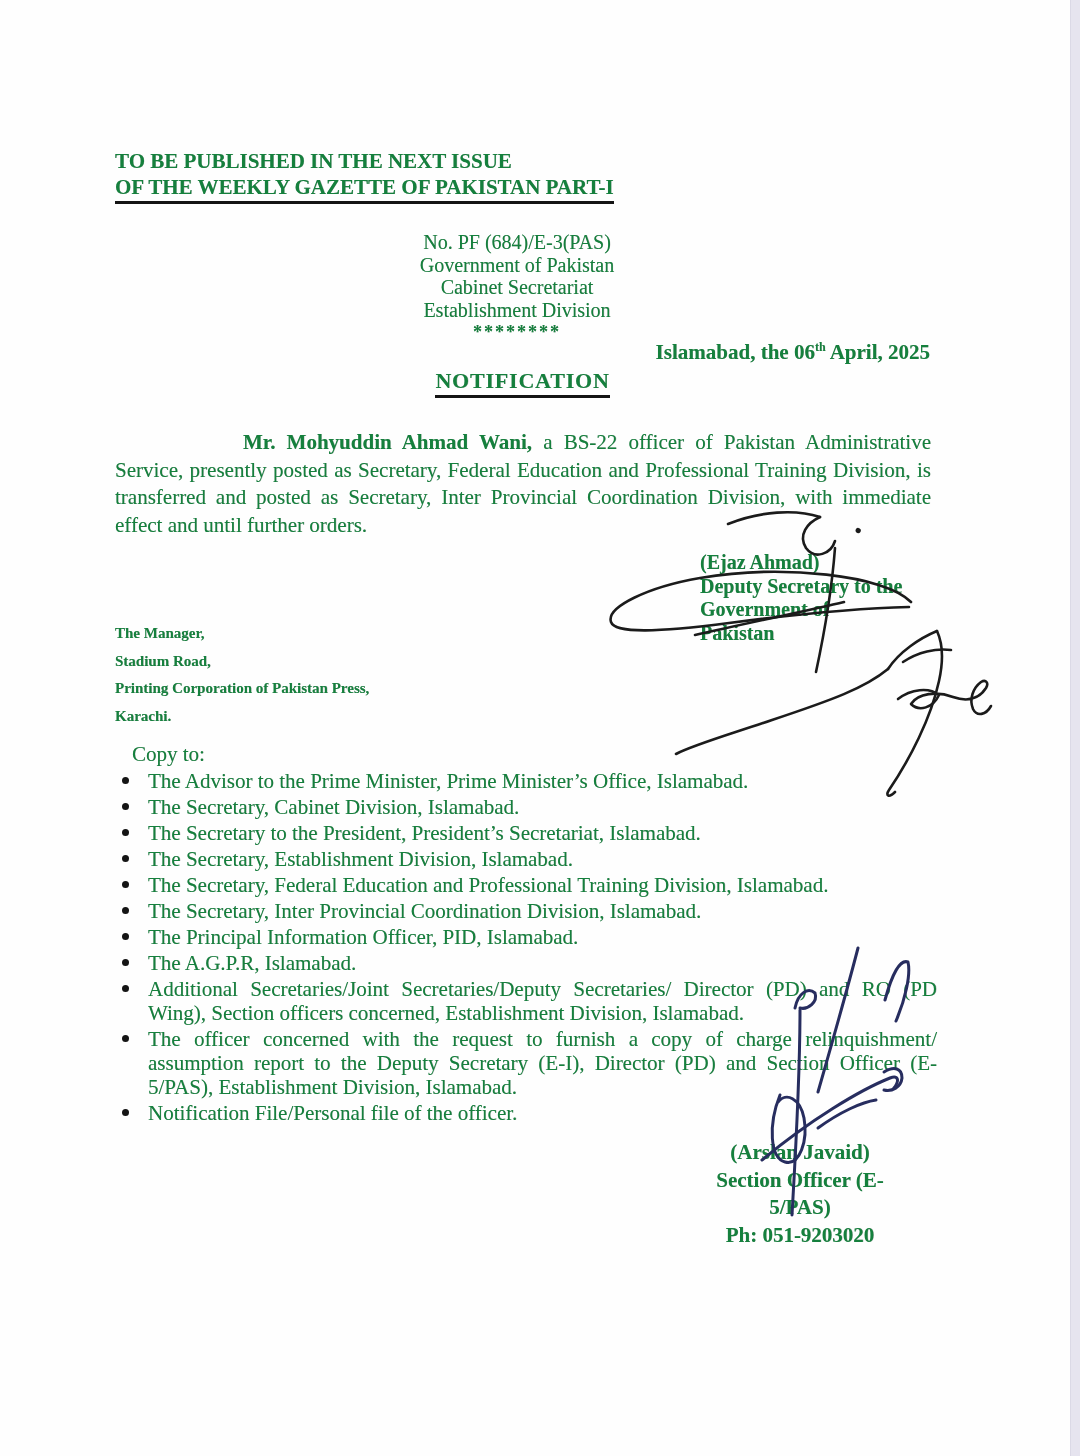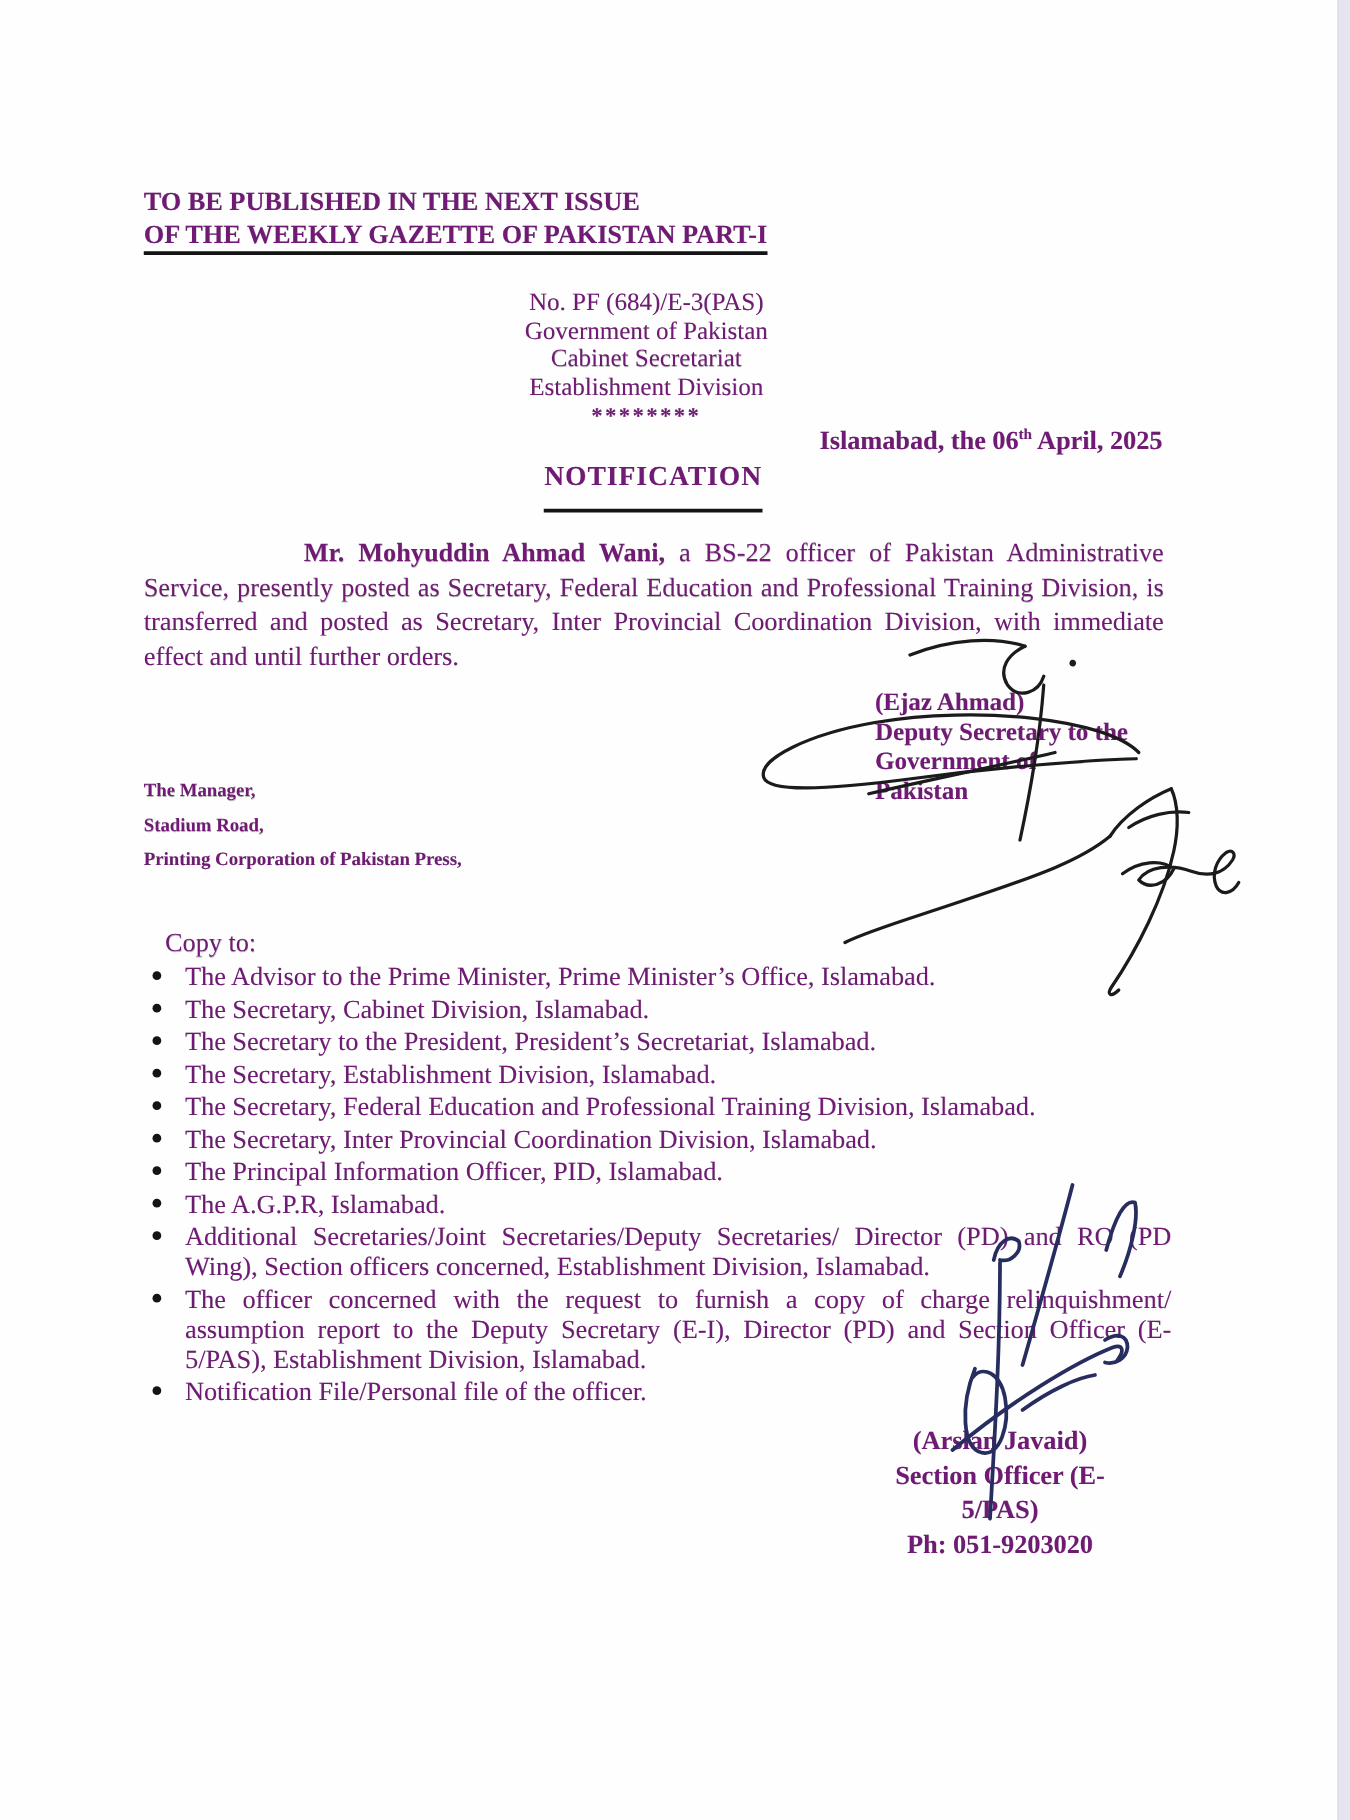--- a/index.html
+++ b/index.html
@@ -1,37 +1,37 @@
 <!DOCTYPE html>
 <html><head>
 <meta charset="utf-8">
 <style>
   html,body { margin:0; padding:0; background:#ffffff; }
   .page {
     position:relative; width:1080px; height:1456px; background:#fefefe;
-    font-family:"Liberation Serif", serif; color:#701a75; overflow:hidden;
+    font-family:"Liberation Serif", serif; color:#15803d; overflow:hidden;
     text-shadow:0.3px 0.3px 0 rgba(0,0,0,0.28);
   }
   .edge-strip { position:absolute; top:0; right:0; width:9px; height:1456px;
     background:#e6e4ef; border-left:1px solid #dbd9e6; }
 
   .header { position:absolute; left:115px; top:148px; font-size:21px;
     font-weight:bold; line-height:26px; white-space:nowrap; }
   .header .underlined { display:inline-block; border-bottom:3px solid #141414; padding-bottom:1px; }
 
   .office-block { position:absolute; left:392px; top:231px; width:250px;
     text-align:center; font-size:20px; line-height:22.5px; }
   .office-block .stars { font-weight:bold; letter-spacing:2px; font-size:18px; }
 
   .dateline { position:absolute; right:150px; top:340px; font-size:21px; font-weight:bold; }
   .dateline sup { font-size:12px; vertical-align:super; line-height:0; }
 
   .notif-title { position:absolute; left:115px; top:368px; width:815px; text-align:center; }
   .notif-title span { display:inline-block; font-size:22px; font-weight:bold;
-    letter-spacing:0.8px; border-bottom:3px solid #141414; padding-bottom:13px; }
+    letter-spacing:0.8px; border-bottom:3px solid #141414; padding-bottom:1px; }
 
   .body-para { position:absolute; left:115px; top:408px; width:816px;
     font-size:21px; line-height:27.5px; text-align:justify; text-indent:128px; }
   .body-para .lead { font-weight:bold; }
 
   .signer1 { position:absolute; left:700px; top:551px; width:206px;
     text-align:left; font-size:20px; font-weight:bold; line-height:23.5px; }
 
   .addressee { position:absolute; left:115px; top:620px; font-size:15px;
     font-weight:bold; line-height:27.5px; }
@@ -97,20 +97,21 @@
     <path d="M290,167 C301,150 322,136 339,129"></path>
     <path d="M339,129 C345,142 345,161 341,179 C333,216 312,257 291,288 C287,294 291,296 297,290"></path>
     <path d="M305,160 C320,150 338,146 353,148"></path>
     <path d="M300,197 C313,187 331,185 341,193 C335,206 321,210 313,202 C320,191 339,189 355,195 C369,200 381,197 388,186 C391,181 388,177 383,180 C375,186 371,197 375,207 C379,215 388,213 393,204"></path>
   </svg>
 
   <div class="addressee">
     <div>The Manager,</div>
     <div>Stadium Road,</div>
     <div>Printing Corporation of Pakistan Press,</div>
+    <div>Karachi.</div>
   </div>
 
   <div class="copy-to">Copy to:</div>
 
   <ul class="copy-list">
     <li>The Advisor to the Prime Minister, Prime Minister’s Office, Islamabad.</li>
     <li>The Secretary, Cabinet Division, Islamabad.</li>
     <li>The Secretary to the President, President’s Secretariat, Islamabad.</li>
     <li>The Secretary, Establishment Division, Islamabad.</li>
     <li>The Secretary, Federal Education and Professional Training Division, Islamabad.</li>

